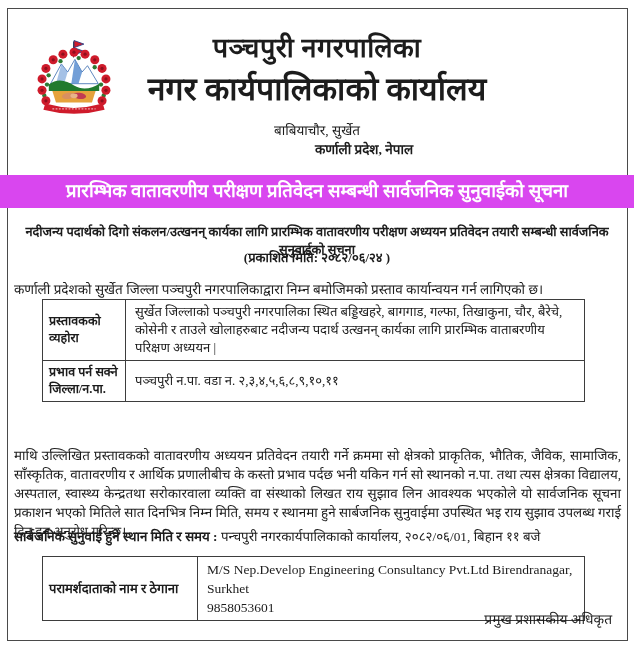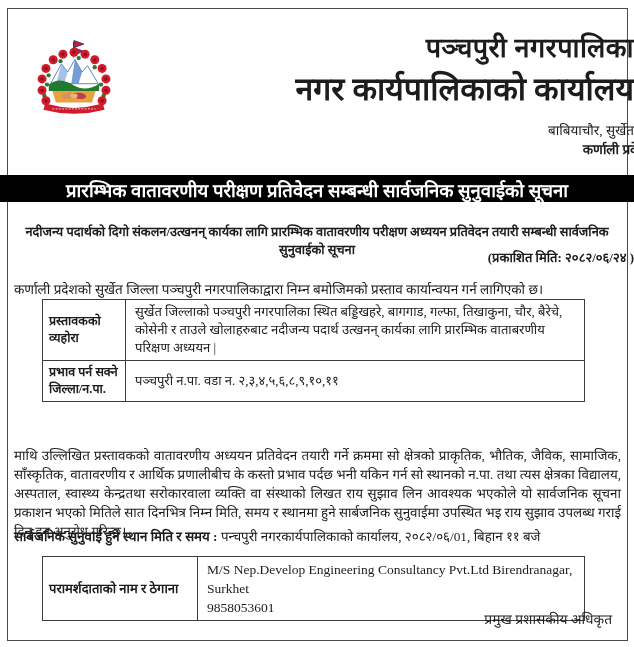--- a/index.html
+++ b/index.html
@@ -10,32 +10,32 @@
     font-family:"Liberation Serif","DejaVu Serif",serif;
     color:#1c1c1c;
     overflow:hidden;
   }
   .page-border{
     position:absolute;left:7px;top:8px;right:6px;bottom:6px;
     border:1px solid #4a4a4a;
     pointer-events:none;
   }
   .abs{position:absolute;}
-  .center{text-align:right;width:100%;left:0;}
+  .center{text-align:center;width:100%;left:0;}
 
   .logo{left:25px;top:36px;width:98px;height:90px;}
 
   .h-title1{top:28px;font-size:27px;font-weight:bold;letter-spacing:.5px;}
   .h-title2{top:66px;font-size:32px;font-weight:bold;}
   .h-addr1{top:121px;font-size:13.5px;font-weight:normal;}
   .h-addr2{top:140px;font-size:13.5px;font-weight:bold;padding-left:47px;}
 
   .banner{
-    top:175px;left:0;width:634px;height:27px;
-    background:#000000;color:#ffffff;
+    top:175px;left:0;width:634px;height:33px;
+    background:#d946ef;color:#ffffff;
     font-size:18.5px;font-weight:bold;
     line-height:33px;text-align:center;
   }
 
   .subtitle{top:222px;left:8px;width:618px;text-align:center;font-size:12.8px;font-weight:bold;}
   .pubdate{top:248px;font-size:13px;font-weight:bold;}
   .intro{top:280px;left:14px;width:606px;font-size:13.5px;}
 
   table{border-collapse:collapse;}
   td{

